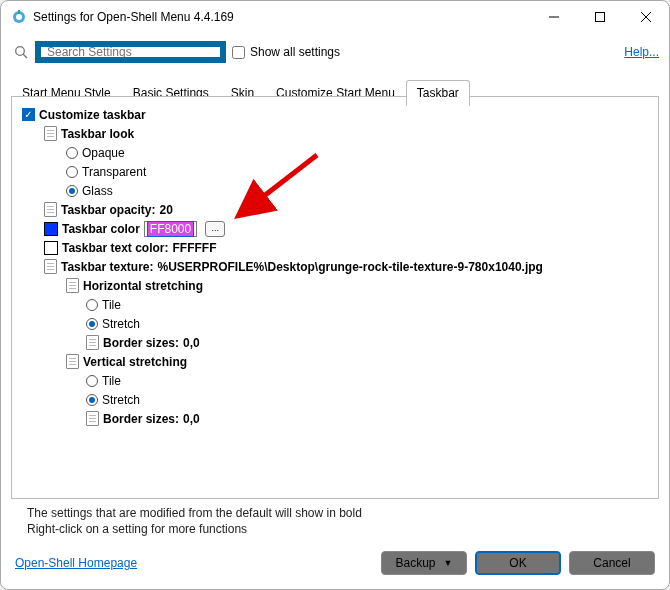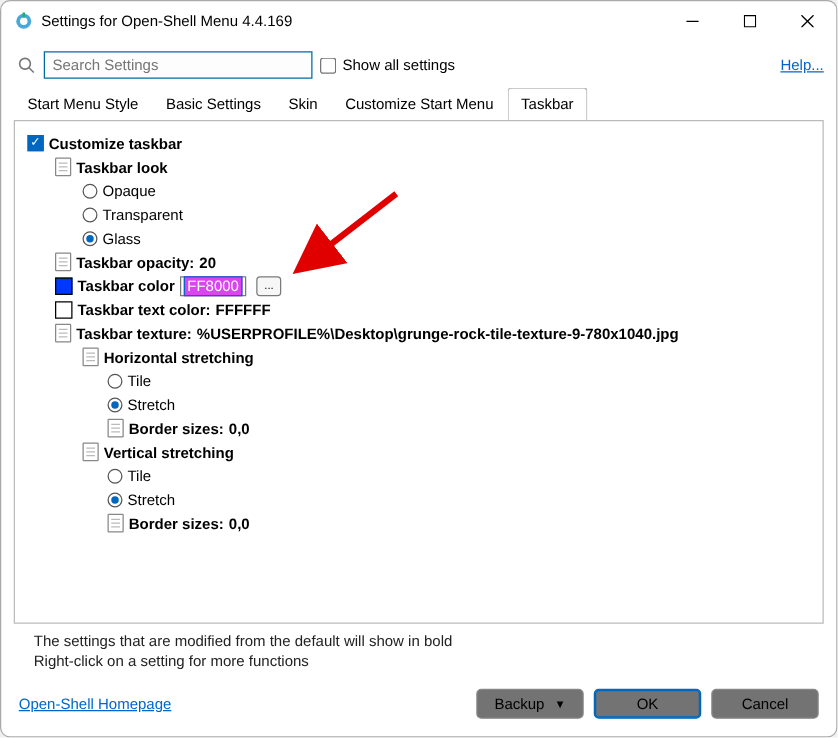--- a/index.html
+++ b/index.html
@@ -41,23 +41,23 @@
     cursor: default;
   }
   .toolbar {
     display: flex;
     align-items: center;
     padding: 8px 10px 6px 12px;
     gap: 6px;
   }
   .search-icon-wrap { width: 16px; height: 16px; display:flex; align-items:center; justify-content:center;}
   .search-box {
-    width: 215px;
+    width: 191px;
     height: 22px;
-    border: 1px solid #0369a1;
+    border: 6px solid #0369a1;
     padding: 2px 6px;
     font-size: 12px;
     background: #fdfdfd;
   }
   .show-all { display: flex; align-items: center; gap: 5px; }
   .help-link {
     margin-left: auto;
     color: #0066cc;
     text-decoration: underline;
     cursor: pointer;
@@ -68,21 +68,21 @@
     padding: 0 10px;
     border-bottom: 1px solid transparent;
   }
   .tab {
     padding: 5px 10px 6px 10px;
     font-size: 12px;
     cursor: default;
     border: 1px solid transparent;
     border-bottom: none;
     position: relative;
-    top: 1px;
+    top: 11px;
     background: #fff;
   }
   .tab.active {
     border-color: #bbb;
     border-radius: 3px 3px 0 0;
     background: #fff;
     z-index: 2;
   }
   .content {
     flex: 1;

